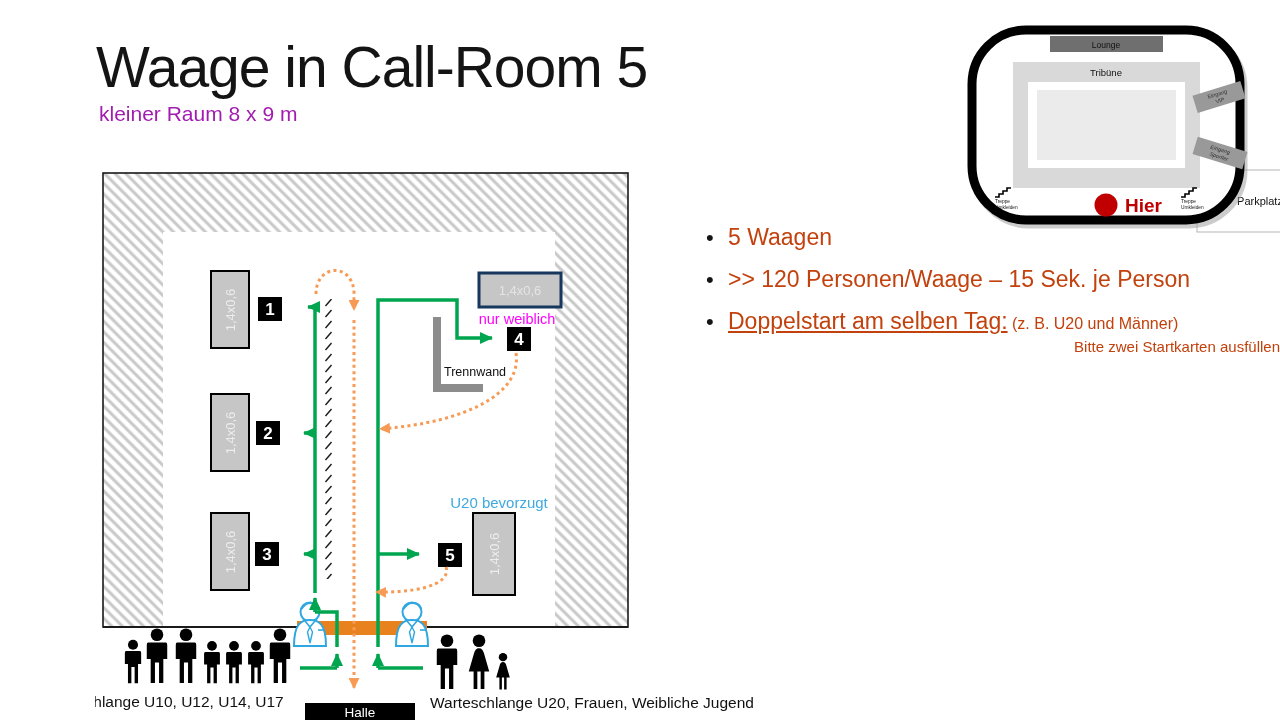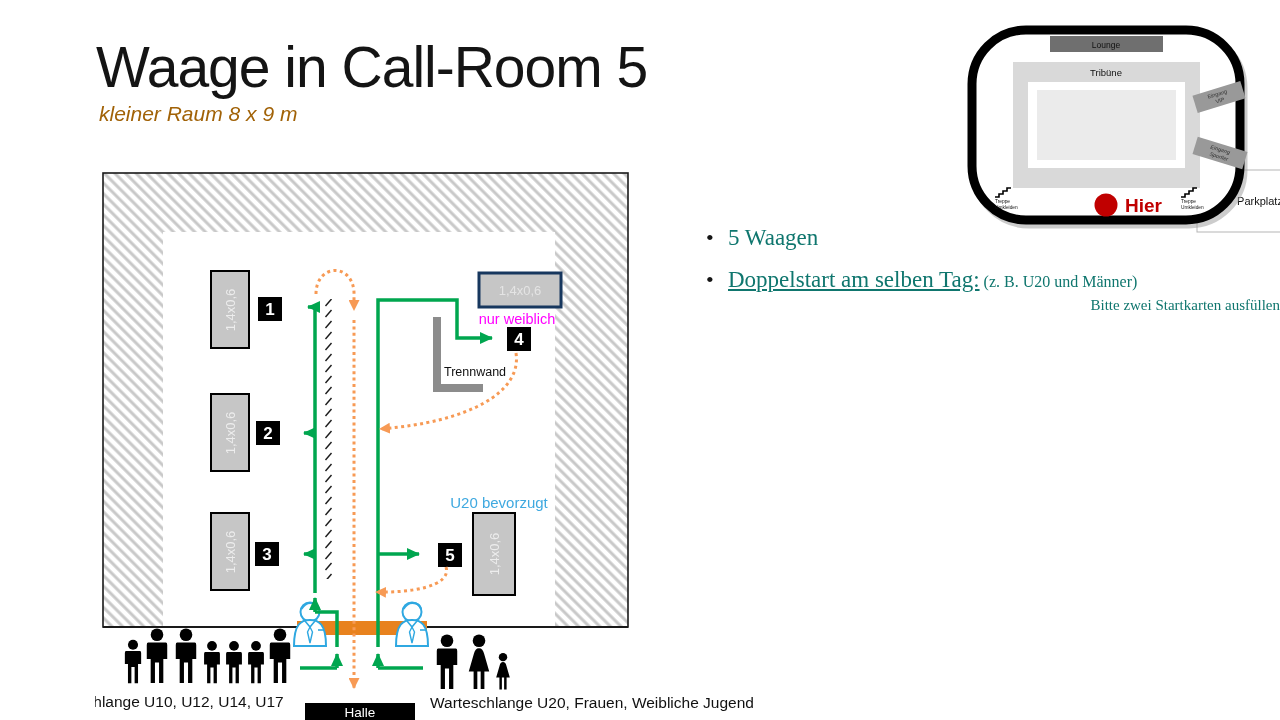--- a/index.html
+++ b/index.html
@@ -1,21 +1,21 @@
 <!DOCTYPE html>
 <html><head>
 <meta charset="utf-8">
 <style>
   html,body{margin:0;padding:0;background:#888;}
   .slide{position:relative;width:1280px;height:720px;background:#ffffff;overflow:hidden;
          font-family:"Liberation Sans", sans-serif;color:#111;}
   .title{position:absolute;left:96px;top:34px;font-size:57px;font-weight:400;letter-spacing:-1px;color:#141414;white-space:nowrap;}
-  .subtitle{position:absolute;left:99px;top:102px;font-size:21px;color:#a16207;font-style:italic;}
+  .subtitle{position:absolute;left:99px;top:102px;font-size:21px;color:#a21caf;}
   .bullets{position:absolute;left:704px;top:224px;width:576px;list-style:none;margin:0;padding:0;}
-  .bullets li{position:relative;padding-left:24px;font-size:23px;line-height:27px;margin-bottom:15px;color:#0f766e;font-family:Liberation Serif, serif;}
+  .bullets li{position:relative;padding-left:24px;font-size:23px;line-height:27px;margin-bottom:15px;color:#c2410c;}
   .bullets li::before{content:"\2022";position:absolute;left:2px;top:0;font-size:22px;color:#151515;}
   .u{text-decoration:underline;text-align:right;}
   .paren{font-size:16px;margin-top:38px;}
   .note{font-size:15px;line-height:20px;display:block;text-align:right;}
   svg{position:absolute;font-family:"Liberation Sans", sans-serif;}
   .plan-svg{left:95px;top:162px;}
   .stadium-svg{left:950px;top:8px;}
 </style>
 </head>
 <body>
@@ -211,18 +211,21 @@
 
     <circle cx="1106" cy="205" r="11.5" fill="#C00000"></circle>
     <text x="1125" y="212" font-size="19" font-weight="bold" fill="#C00000">Hier</text>
   </svg>
 
   <ul class="bullets">
     <li>
       <span>5 Waagen</span>
     </li>
     <li>
+      <span>&gt;&gt; 120 Personen/Waage – 15 Sek. je Person</span>
+    </li>
+    <li>
       <span class="u">Doppelstart am selben Tag:</span><span class="paren"> (z. B. U20 und Männer)</span><br>
       <span class="note">Bitte zwei Startkarten ausfüllen</span>
     </li>
   </ul>
 
 </div>
 
 </body></html>

